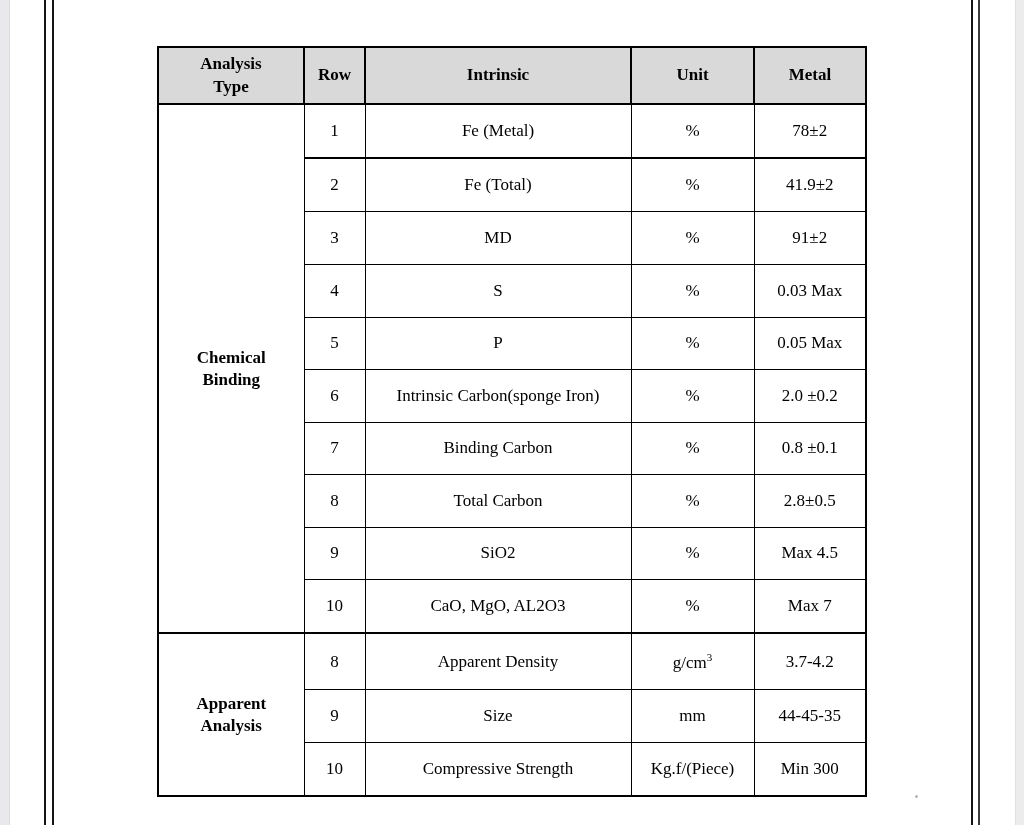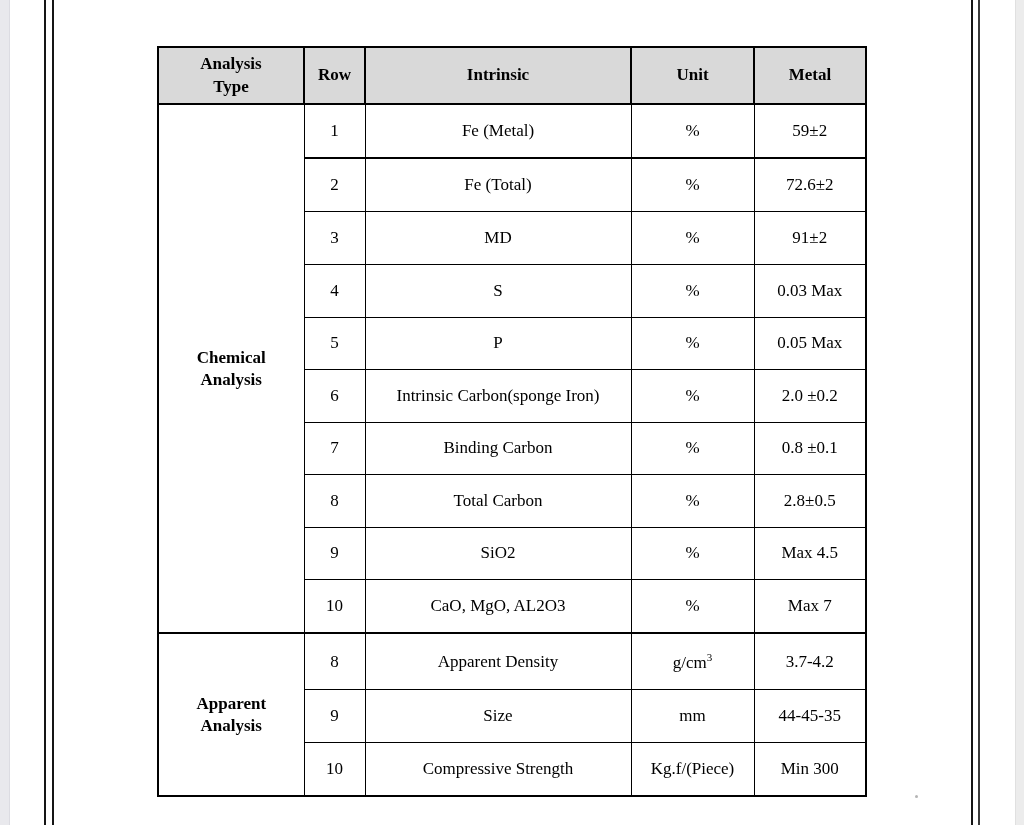--- a/index.html
+++ b/index.html
@@ -95,31 +95,31 @@
       <tr>
           <th><span class="hdr-label narrow">Analysis Type</span></th>
           <th><span class="hdr-label">Row</span></th>
           <th><span class="hdr-label">Intrinsic</span></th>
           <th><span class="hdr-label">Unit</span></th>
           <th><span class="hdr-label">Metal</span></th>
         </tr>
     </thead>
     <tbody>
         <tr class="row1-thick">
-          <td class="section-cell" rowspan="10"><span class="section-label">Chemical Analysis</span></td>
+          <td class="section-cell" rowspan="10"><span class="section-label">Chemical Binding</span></td>
           <td>1</td>
           <td>Fe (Metal)</td>
           <td>%</td>
-          <td class="detail-cell">59±2</td>
+          <td class="detail-cell">78±2</td>
         </tr>
         <tr>
           <td>2</td>
           <td>Fe (Total)</td>
           <td>%</td>
-          <td class="detail-cell">72.6±2</td>
+          <td class="detail-cell">41.9±2</td>
         </tr>
         <tr>
           <td>3</td>
           <td>MD</td>
           <td>%</td>
           <td class="detail-cell">91±2</td>
         </tr>
         <tr>
           <td>4</td>
           <td>S</td>

